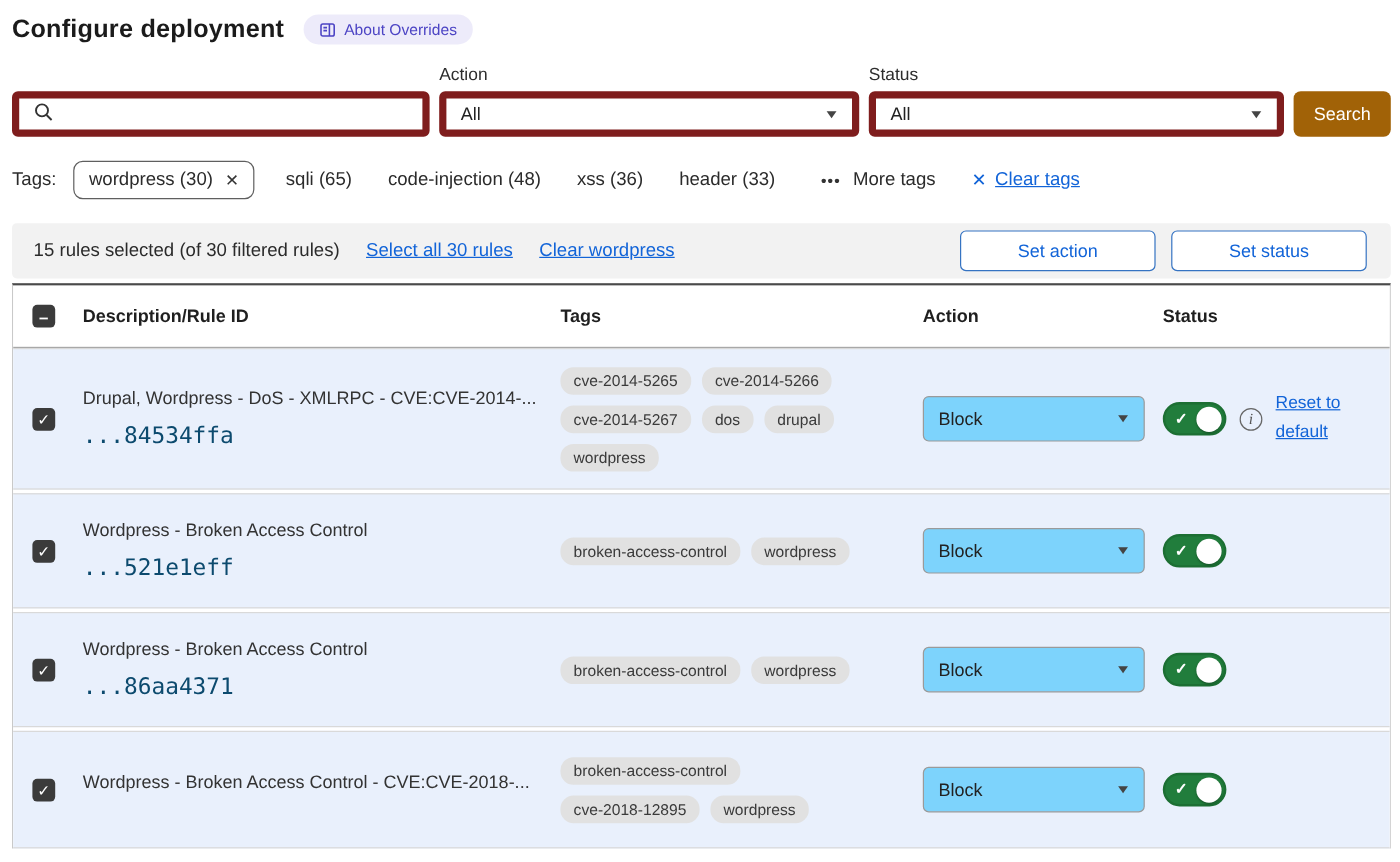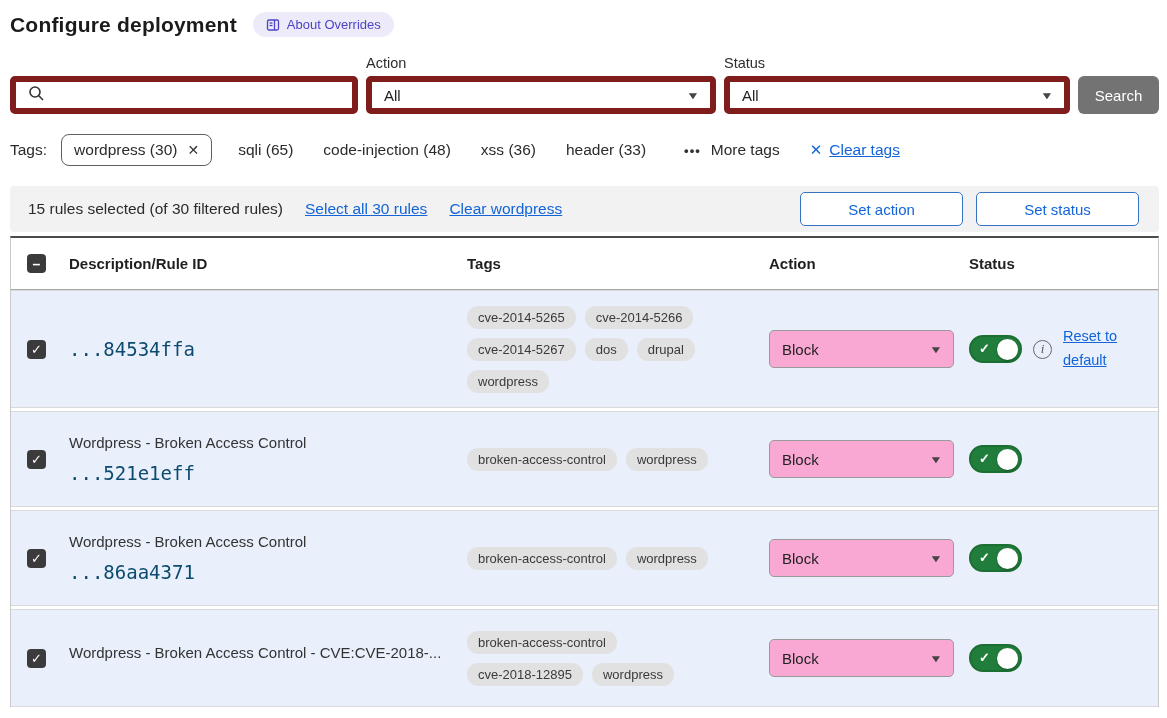--- a/index.html
+++ b/index.html
@@ -18,21 +18,21 @@
   .filters { display: flex; gap: 8px; align-items: flex-end; margin-bottom: 20px; }
   .fgroup { display: flex; flex-direction: column; }
   .flabel { font-size: 14.5px; color: #2d2d2d; margin-bottom: 5px; }
   .inputbox { height: 38px; border: 6px solid #7f1d1d; border-radius: 5px; background: #fff;
     display: flex; align-items: center; padding: 0 12px; font-size: 15px; color: #222; }
   .searchbox { width: 348px; gap: 9px; }
   .selectbox { justify-content: space-between; cursor: pointer; }
   .sel-action { width: 350px; }
   .sel-status { width: 346px; }
   .caret { font-size: 10px; color: #444; transform: scaleX(1.4); }
-  .btn-search { width: 88px; height: 38px; background: #737373; color: #fff; border: none;
+  .btn-search { width: 88px; height: 38px; background: #a16207; color: #fff; border: none;
     border-radius: 6px; font-size: 15px; font-family: inherit; cursor: pointer; }
 
   
   .tagsbar { display: flex; align-items: center; margin: 0 0 20px 0; font-size: 15.5px; color: #2b2b2b; }
   .tagsbar .tlabel { margin-right: 14px; }
   .seltag { display: inline-flex; align-items: center; gap: 10px; border: 1px solid #5f5f5f;
     border-radius: 8px; padding: 6px 12px; margin-right: 26px; cursor: pointer; background: #fff; }
   .seltag .x { font-size: 14px; color: #333; }
   .plain-tag { margin-right: 30px; cursor: pointer; }
   .more { display: inline-flex; align-items: center; gap: 10px; margin-left: 8px; margin-right: 30px; cursor: pointer; }
@@ -62,21 +62,21 @@
   .cb { width: 19px; height: 19px; border-radius: 4px; background: #3b3b3b; color: #fff;
     display: flex; align-items: center; justify-content: center; font-size: 13px; cursor: pointer; }
   .cb.minus { font-weight: bold; font-size: 14px; }
 
   .desc .title { font-size: 15px; color: #333; margin-bottom: 11px; }
   .desc .rid { font-family: "DejaVu Sans Mono", monospace; font-size: 19px; color: #0c4a6e; }
 
   .pillwrap { display: flex; flex-wrap: wrap; gap: 9px; width: 252px; }
   .pill { background: #e1e1e1; color: #3a3a3a; font-size: 13px; padding: 4px 11px; border-radius: 11px; white-space: nowrap; }
 
-  .actsel { width: 185px; height: 38px; background: #f9a8d4; border: 1px solid #9a9a9a; border-radius: 5px;
+  .actsel { width: 185px; height: 38px; background: #7dd3fc; border: 1px solid #9a9a9a; border-radius: 5px;
     display: flex; align-items: center; justify-content: space-between; padding: 0 12px; font-size: 15px; cursor: pointer; }
 
   .statuscell { display: flex; align-items: center; gap: 11px; }
   .toggle { width: 53px; height: 28px; background: #217d3c; border: 2px solid #1c6f33; border-radius: 15px;
     position: relative; cursor: pointer; flex: none; }
   .toggle .tick { position: absolute; left: 8px; top: 4px; color: #fff; font-size: 13px; font-weight: bold; }
   .toggle .knob { position: absolute; right: 2px; top: 1.5px; width: 21px; height: 21px; background: #fff;
     border-radius: 50%; box-shadow: 0 1px 2px rgba(0,0,0,.35); }
   .info { width: 19px; height: 19px; border: 1.5px solid #666; border-radius: 50%; color: #555;
     display: flex; align-items: center; justify-content: center;
@@ -168,20 +168,21 @@
       <span>Tags</span>
       <span>Action</span>
       <span>Status</span>
     </div>
 
     <div class="tbody">
 
       <div class="trow rrow r0">
         <span class="cb">✓</span>
         <div class="desc">
+          <div class="title">Drupal, Wordpress - DoS - XMLRPC - CVE:CVE-2014-...</div>
           <div class="rid">...84534ffa</div>
         </div>
         <div class="pillwrap">
           <span class="pill">cve-2014-5265</span>
           <span class="pill">cve-2014-5266</span>
           <span class="pill">cve-2014-5267</span>
           <span class="pill">dos</span>
           <span class="pill">drupal</span>
           <span class="pill">wordpress</span>
         </div>

